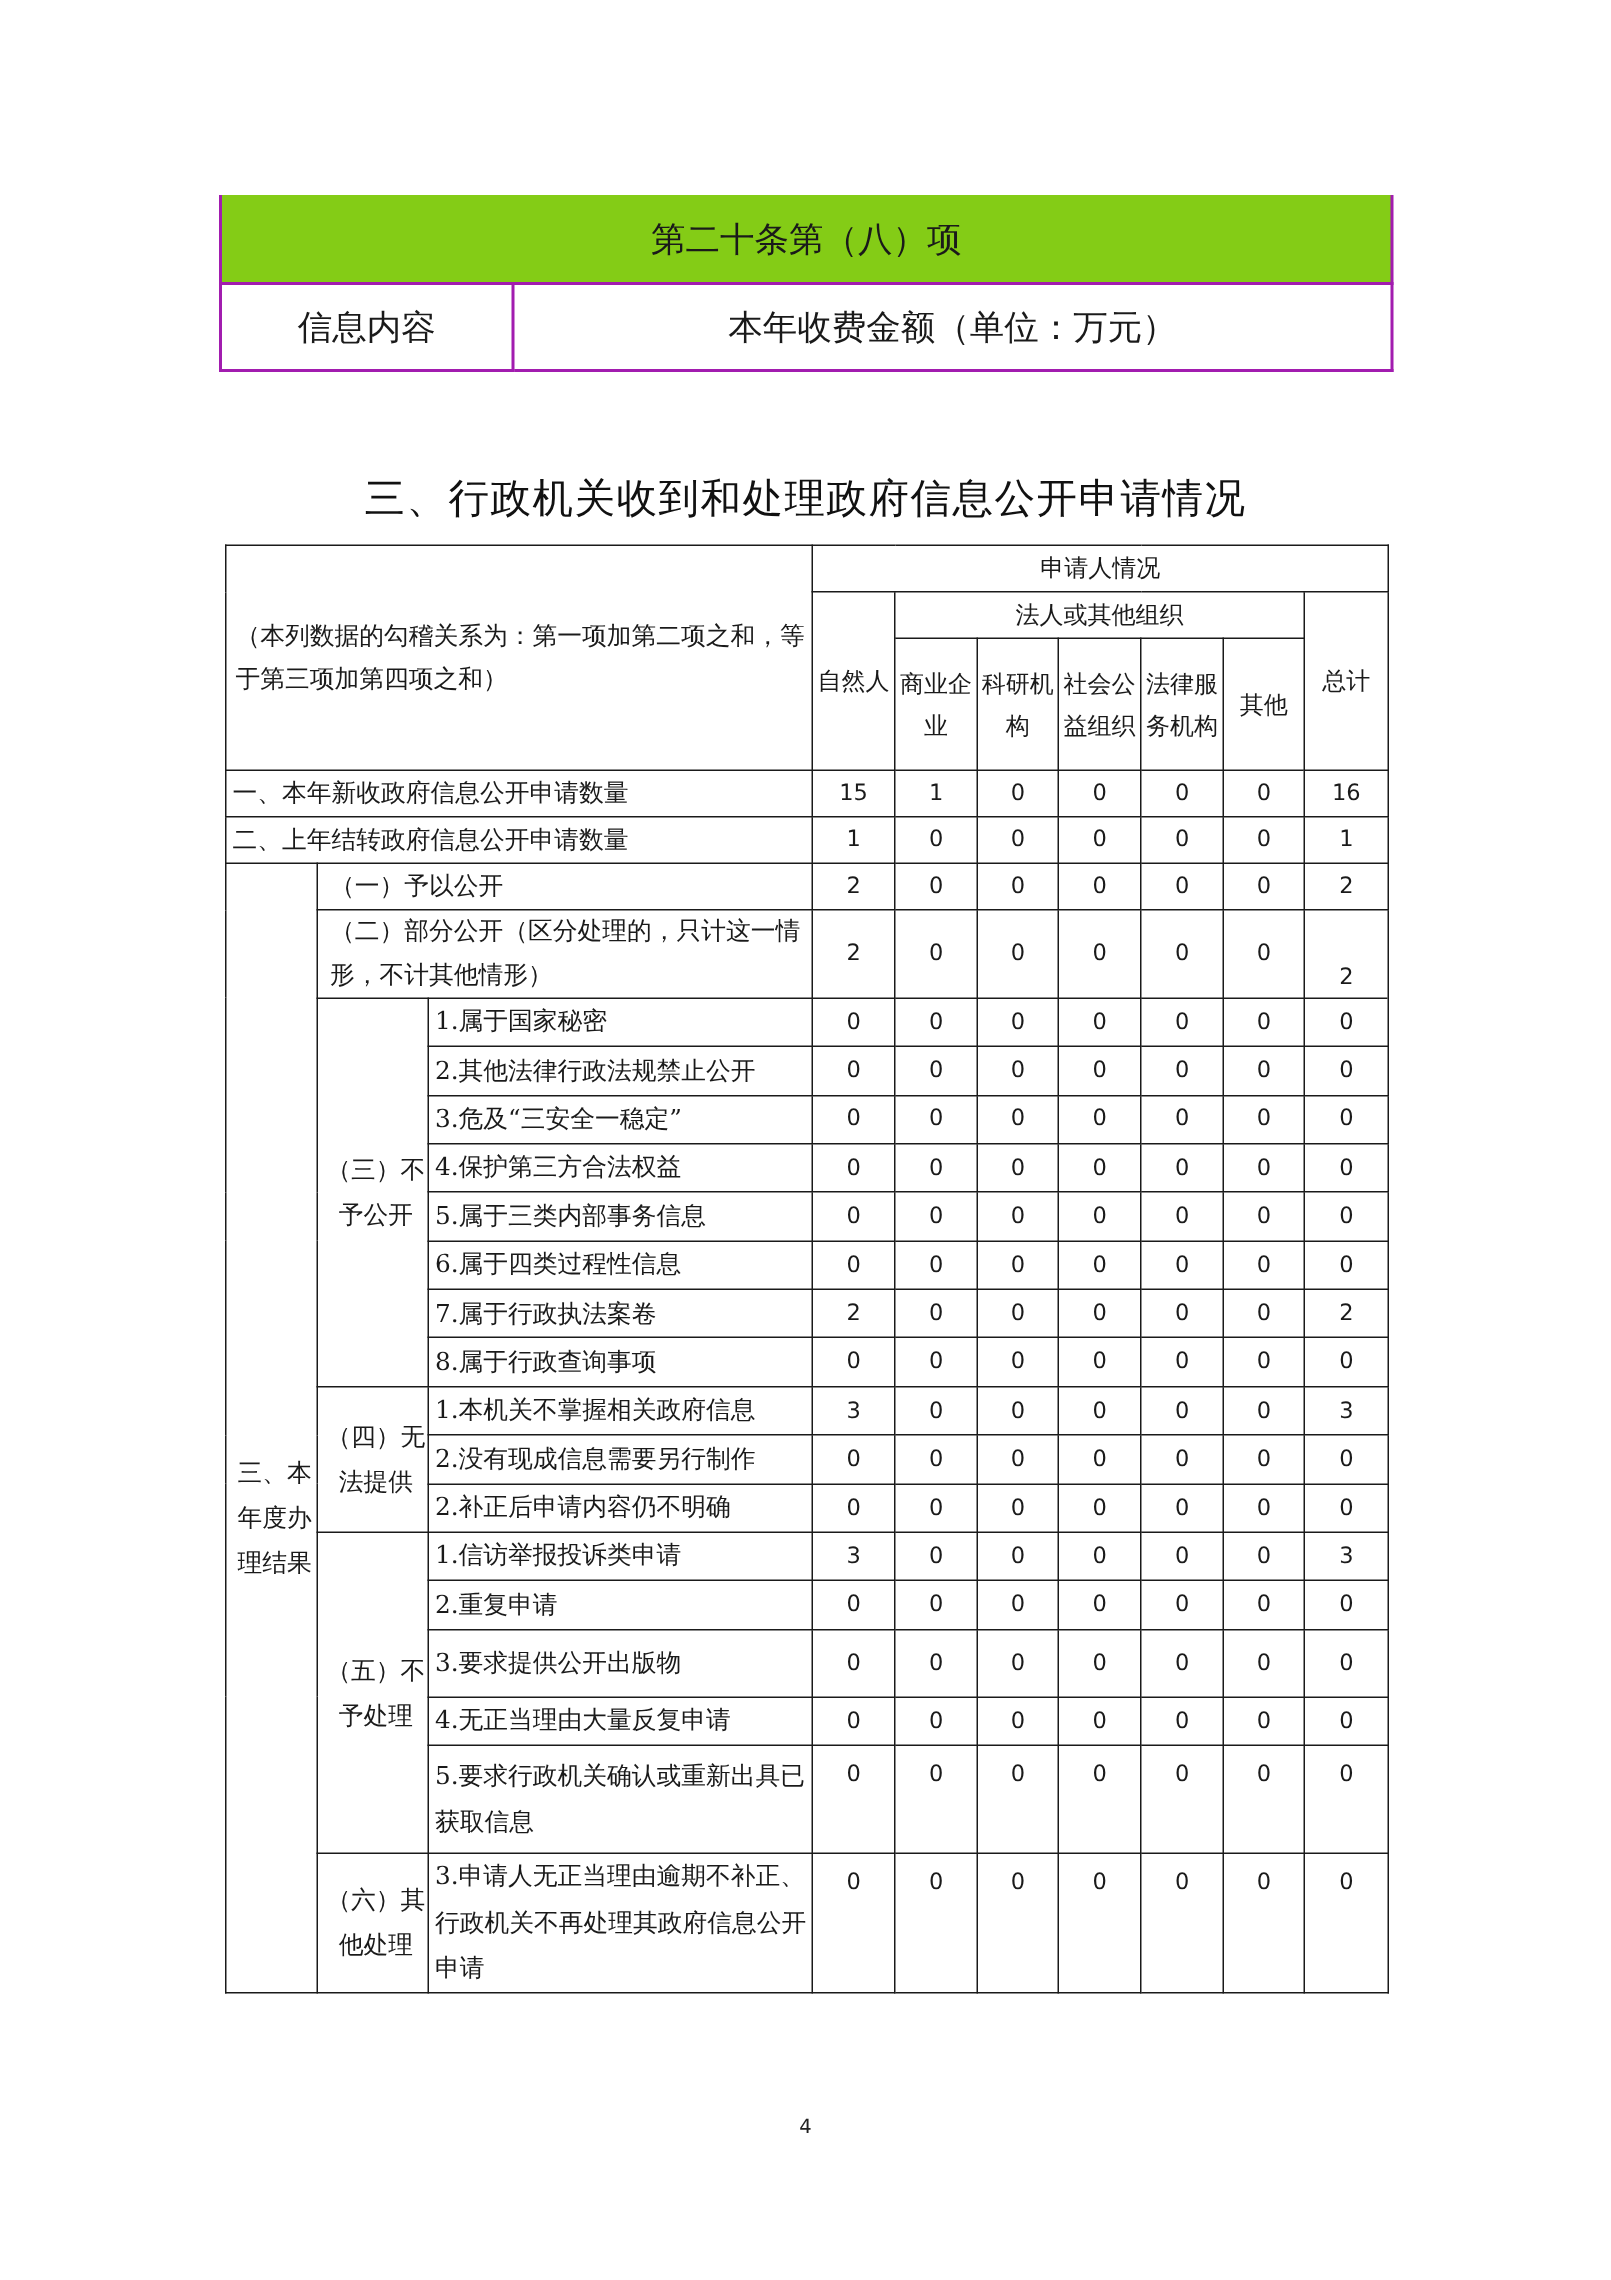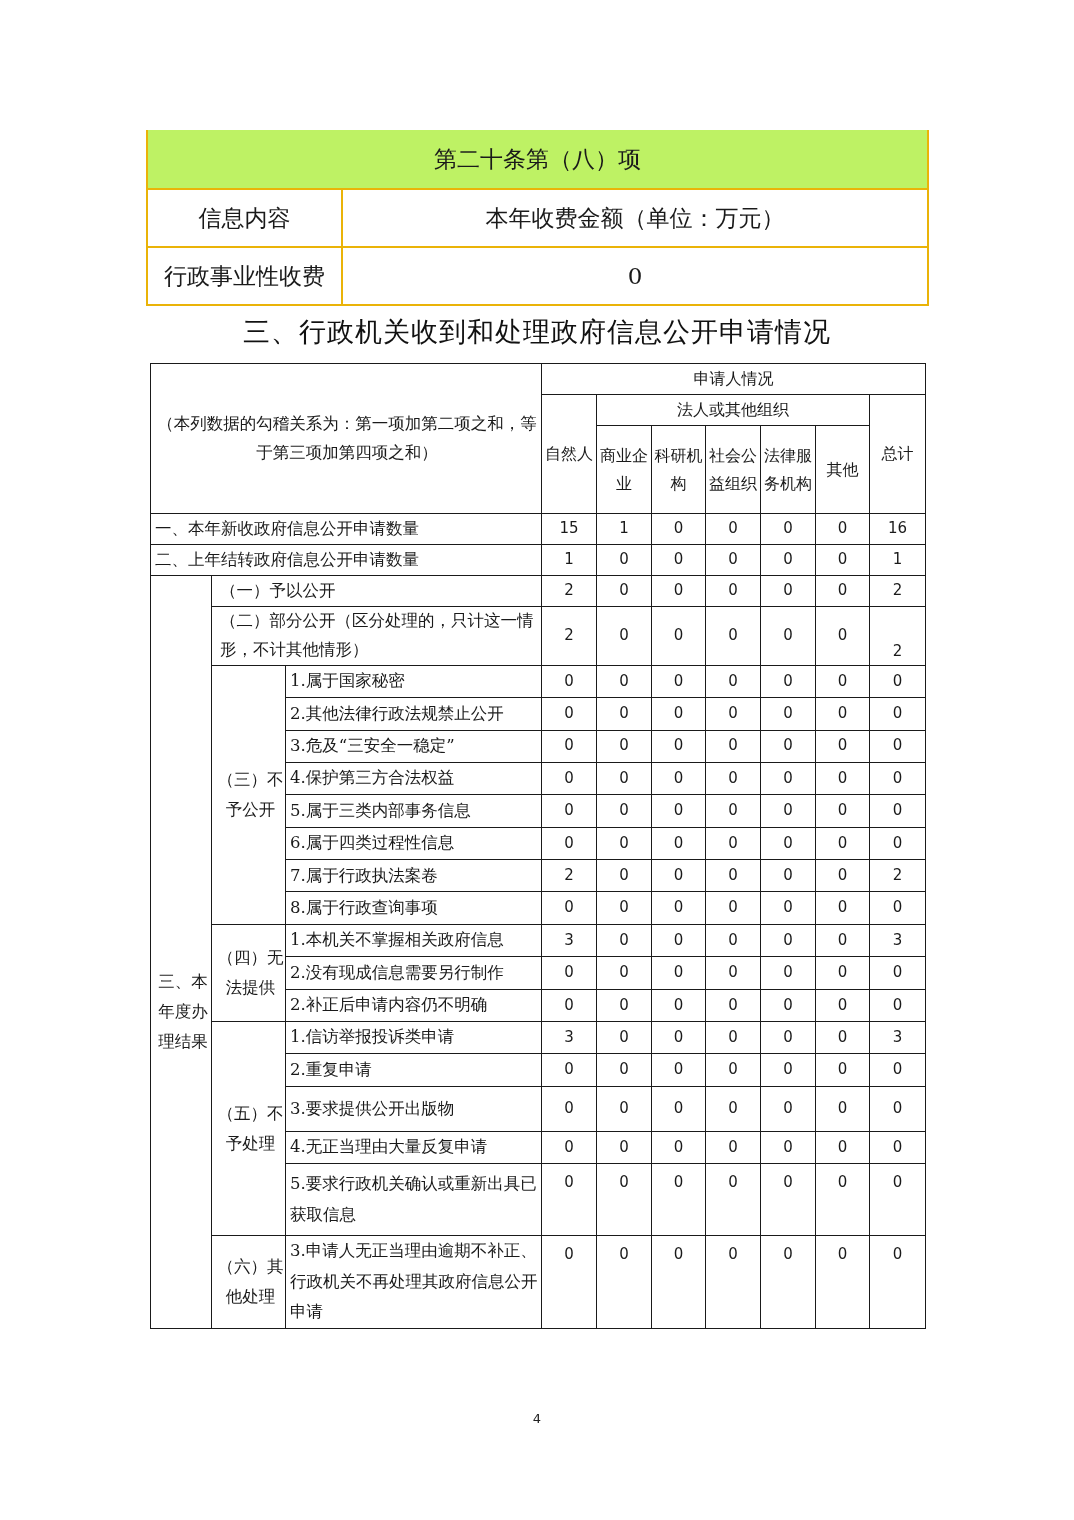--- a/index.html
+++ b/index.html
@@ -2,41 +2,41 @@
 <html><head>
 <meta charset="utf-8">
 <style>
   html, body { margin: 0; padding: 0; background: #ffffff; }
   body { width: 1074px; height: 1520px; position: relative; overflow: hidden;
          font-family: "DejaVu Serif", "Liberation Serif", serif; color: #1a1a1a; }
 
   
   .fee-table { position: absolute; left: 146px; top: 130px; width: 783px;
                border-collapse: collapse; table-layout: fixed; }
-  .fee-table td { border: 2px solid #eab308; text-align: center; font-size: 23px;
+  .fee-table td { border: 2px solid #a21caf; text-align: center; font-size: 23px;
                   height: 56px; padding: 0; }
-  .fee-table tr.hdr td { background: #bef264; border-top: none; height: 58px; }
+  .fee-table tr.hdr td { background: #84cc16; border-top: none; height: 58px; }
   .fee-table col.c1 { width: 195px; }
 
   
   .section-title { position: absolute; left: 0; width: 1074px; top: 314px;
                    text-align: center; font-family: "DejaVu Sans", "Liberation Sans", sans-serif;
                    font-size: 27px; letter-spacing: 1px; color: #111; }
 
   
   .main-table { position: absolute; left: 150px; top: 363px; width: 775px;
                 border-collapse: collapse; table-layout: fixed; font-size: 16.5px; }
   .main-table td { border: 1.6px solid #1a1a1a; padding: 0; line-height: 1.7; }
   .main-table .lbl { text-align: left; padding-left: 4px; }
   .main-table .num { text-align: center; font-family: "DejaVu Sans", "Liberation Sans", sans-serif;
                      font-size: 15px; }
   .main-table .num.top { vertical-align: top; padding-top: 6px; }
   .main-table .hdrc { text-align: center; font-family: "DejaVu Sans", "Liberation Sans", sans-serif;
                       font-size: 16px; line-height: 1.75; margin-left: 38px; }
-  .main-table .note { text-align: center; padding-left: 6px; padding-right: 4px; line-height: 1.7; }
+  .main-table .note { text-align: left; padding-left: 6px; padding-right: 4px; line-height: 1.7; }
   .main-table .grp { text-align: center; padding-left: 4px; line-height: 1.8; }
   .main-table .sub { padding-left: 4px; line-height: 1.85; }
   .h32 { height: 31px; }
   .total-dotted { border-bottom: 1.6px dotted #1a1a1a !important; vertical-align: bottom; }
 
   .page-number { position: absolute; left: 0; width: 1074px; top: 1411px; text-align: center;
                  font-family: "DejaVu Sans", "Liberation Sans", sans-serif; font-size: 13px; color: #222; }
 </style>
 </head>
 <body>
@@ -46,24 +46,20 @@
       <col class="c1">
       <col>
     </colgroup>
   <tbody>
       <tr class="hdr">
     <td colspan="2">第二十条第（八）项</td>
   </tr>
   <tr>
     <td>信息内容</td>
     <td>本年收费金额（单位：万元）</td>
-  </tr>
-  <tr>
-    <td>行政事业性收费</td>
-    <td>0</td>
   </tr>
 </tbody>
   </table>
 
 <div class="section-title">三、行政机关收到和处理政府信息公开申请情况</div>
 
 <table class="main-table">
   <colgroup>
     <col style="width:61px">
     <col style="width:74px">

